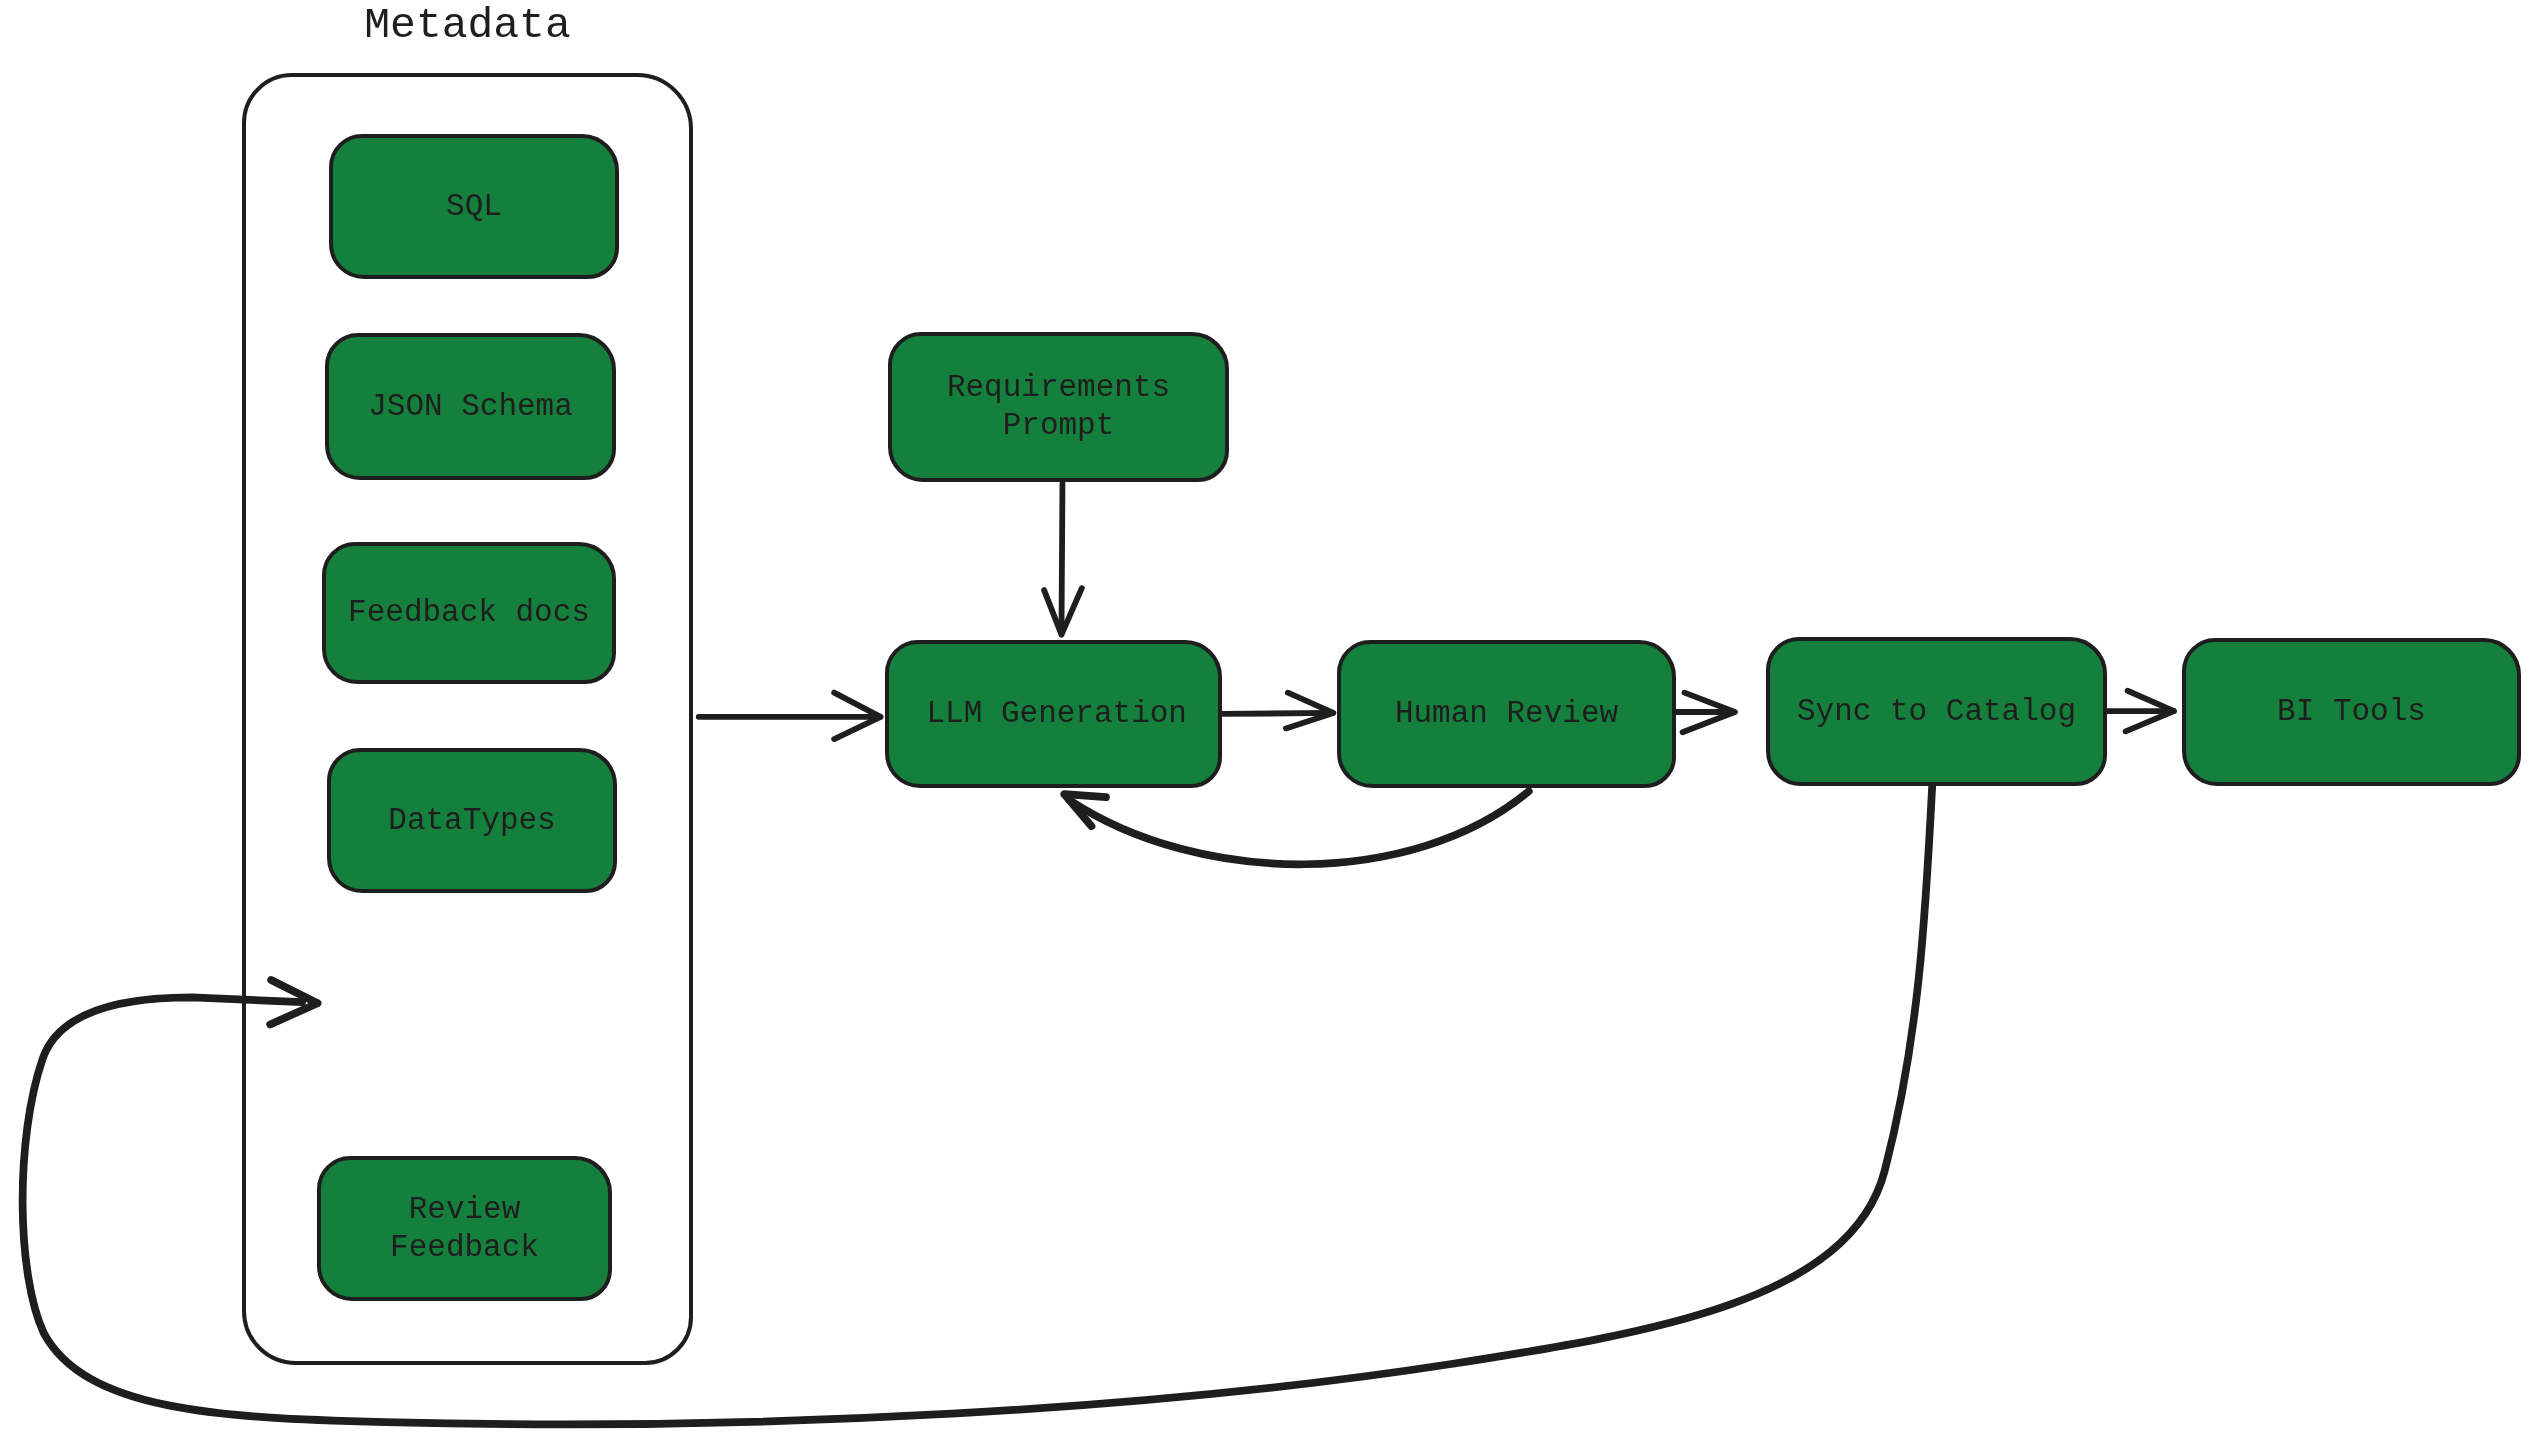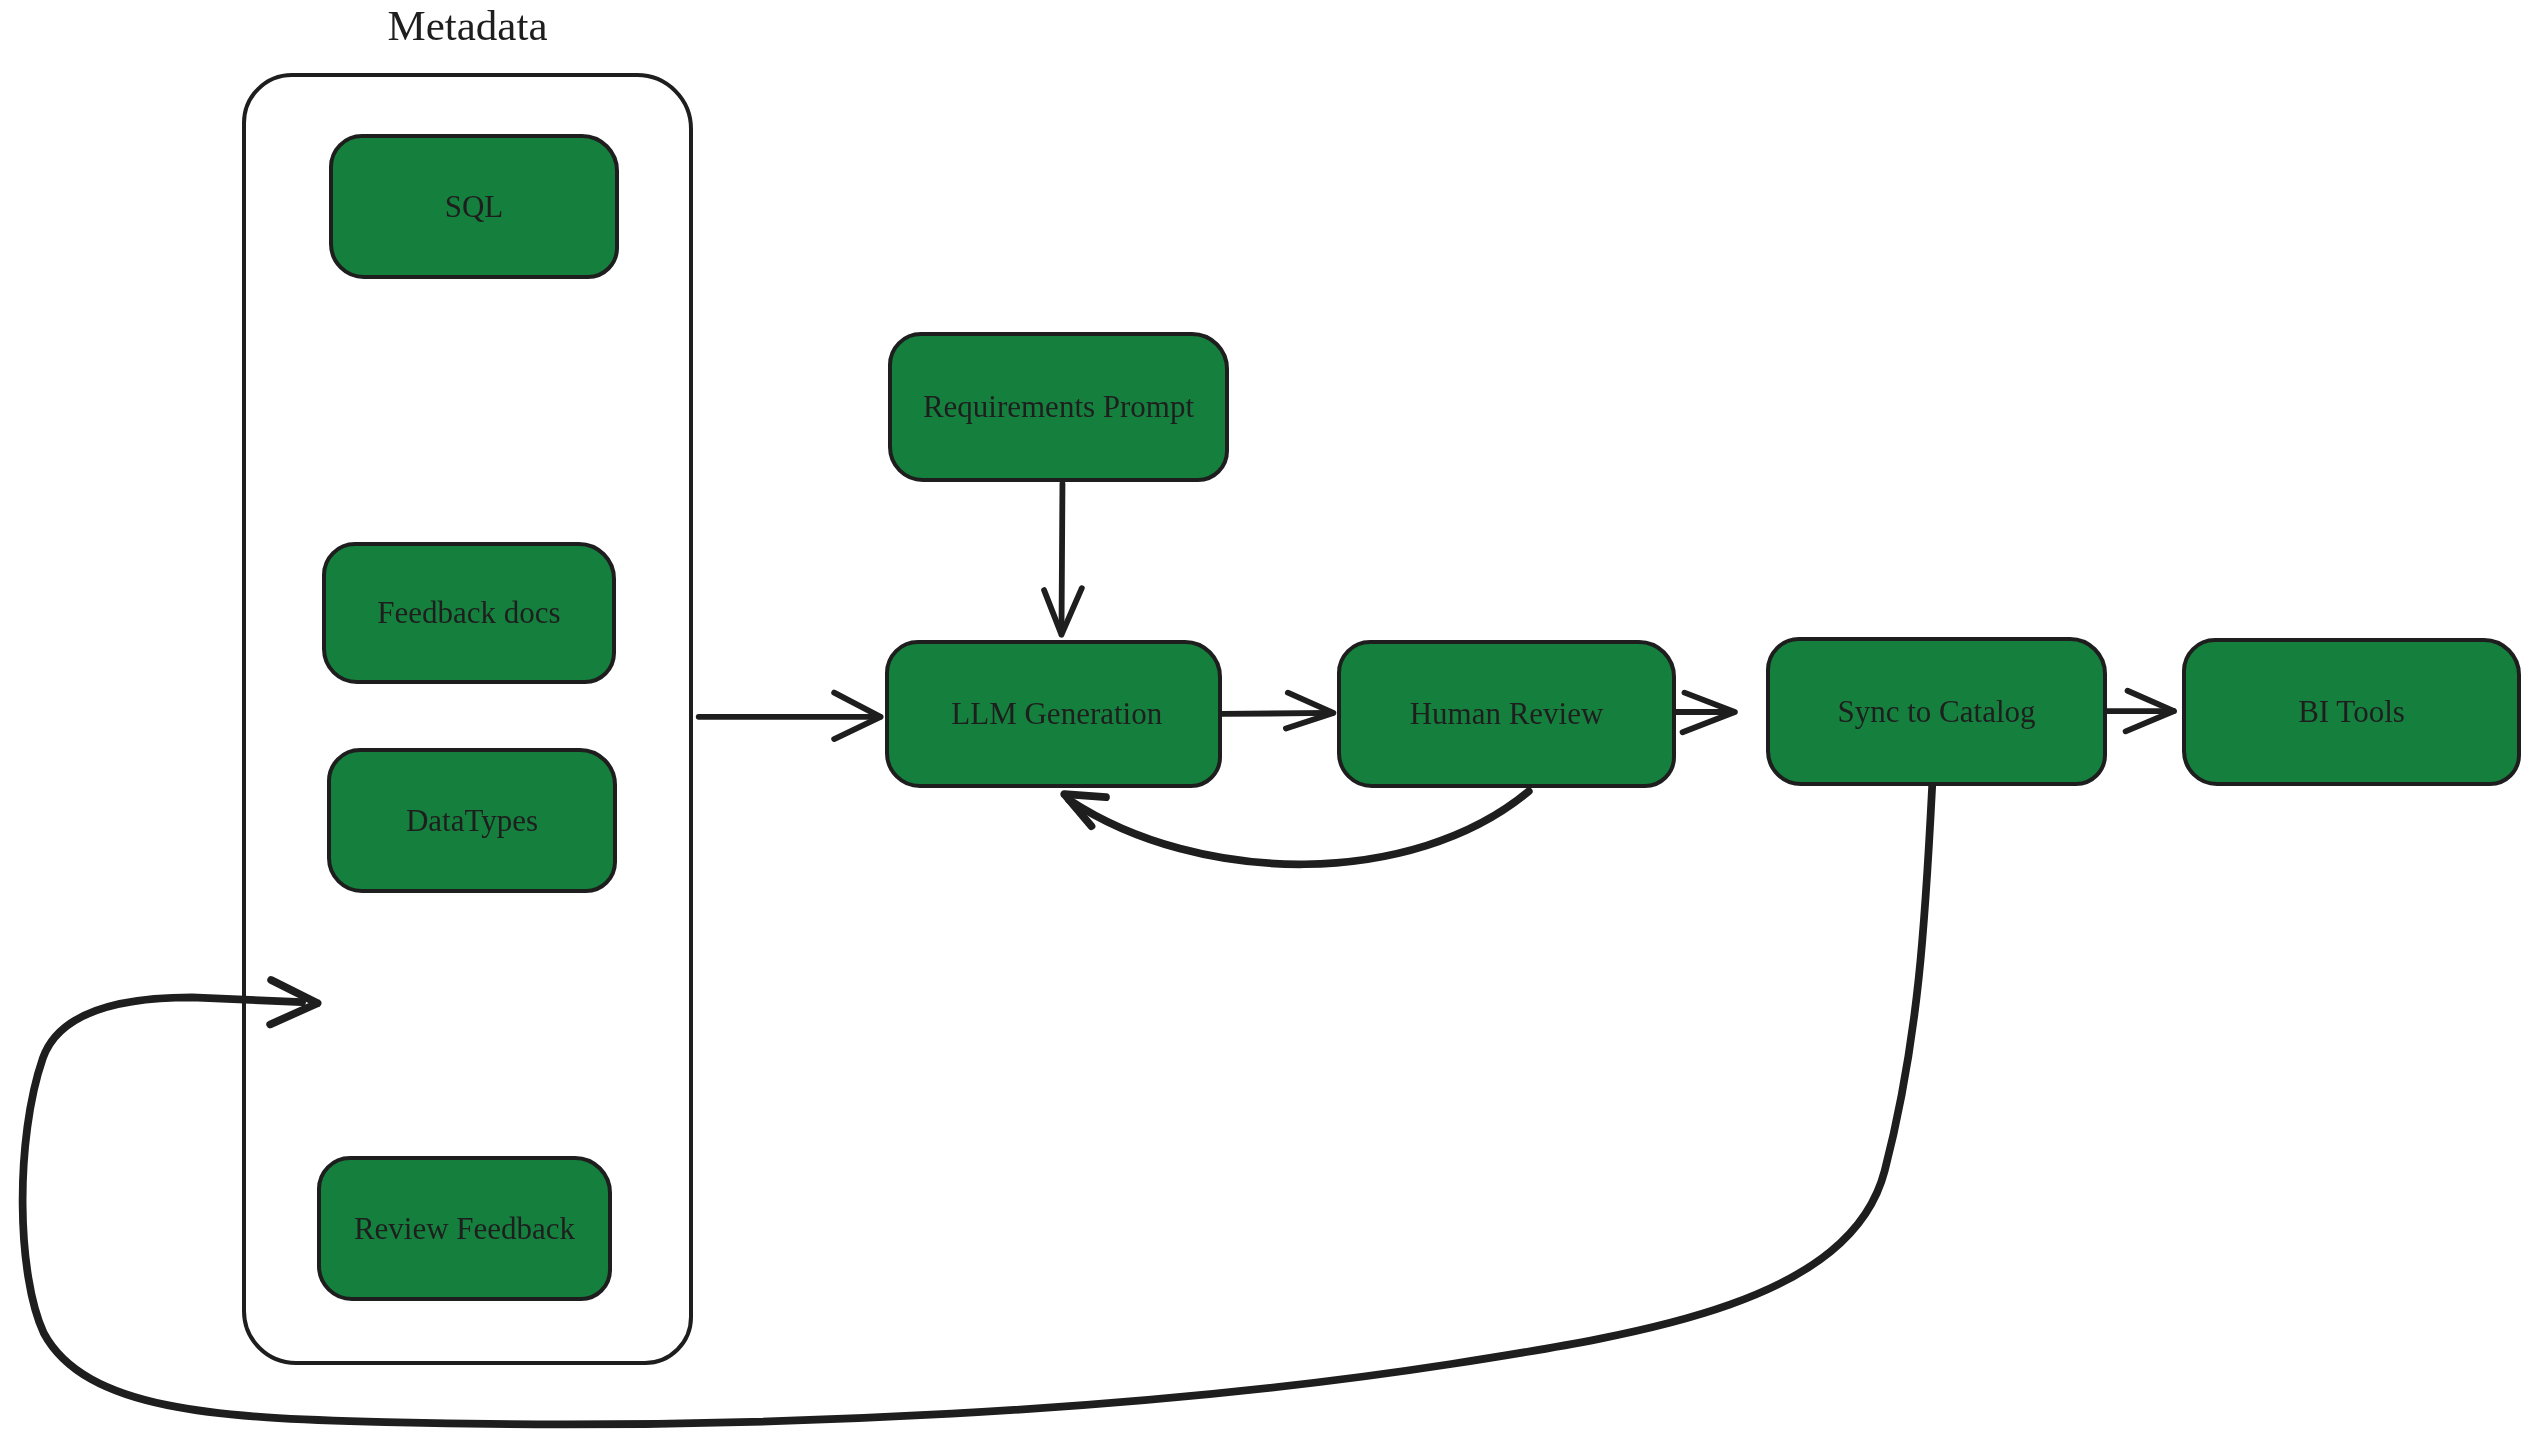--- a/index.html
+++ b/index.html
@@ -5,21 +5,21 @@
   html, body {
     margin: 0;
     padding: 0;
     background: #ffffff;
   }
   .canvas {
     position: relative;
     width: 2035px;
     height: 1454px;
     background: #ffffff;
-    font-family: Liberation Serif, serif;
+    font-family: Liberation Mono, monospace;
     color: #1e1e1e;
   }
   .group-box {
     position: absolute;
     border: 4.8px solid #1e1e1e;
     border-radius: 50px 56px 48px 54px;
     background: #ffffff;
     box-sizing: border-box;
   }
   .group-label {
@@ -63,20 +63,21 @@
 </style>
 </head>
 <body>
 
 <div class="canvas">
 
   <div class="group-label" style="left:242px; top:1.9px; width:451px;">Metadata</div>
   <div class="group-box" style="left:242px; top:73px; width:451px; height:1292px;"></div>
 
   <div class="node" style="left:329px; top:134px; width:290px; height:145px;">SQL</div>
+  <div class="node" style="left:325px; top:333px; width:291px; height:147px;">JSON Schema</div>
   <div class="node" style="left:322px; top:542px; width:294px; height:142px;">Feedback docs</div>
   <div class="node" style="left:327px; top:748px; width:290px; height:145px;">DataTypes</div>
   <div class="node" style="left:317px; top:1156px; width:295px; height:145px;">Review Feedback</div>
 
   <div class="node" style="left:888px; top:332px; width:341px; height:150px;">Requirements Prompt</div>
   <div class="node" style="left:885px; top:640px; width:337px; height:148px;padding-left:20px;">LLM Generation</div>
   <div class="node" style="left:1337px; top:640px; width:339px; height:148px;">Human Review</div>
   <div class="node" style="left:2182px; top:638px; width:339px; height:148px;">BI Tools</div>
   <div class="node" style="left:1766px; top:637px; width:341px; height:149px;">Sync to Catalog</div>
 

